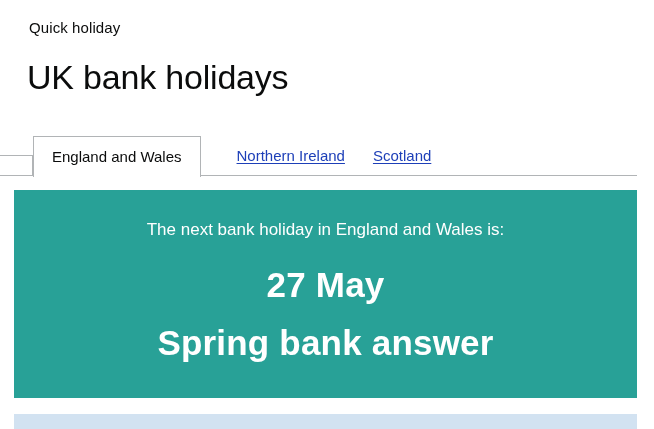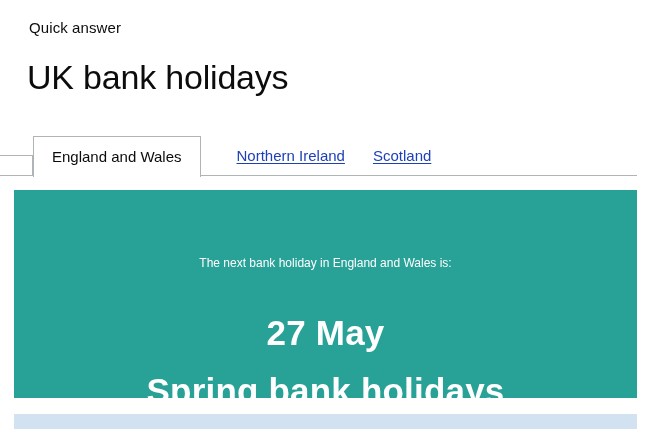--- a/index.html
+++ b/index.html
@@ -110,25 +110,25 @@
     left: 14px;
     top: 190px;
     width: 623px;
     height: 208px;
     background: #28a197;
     box-sizing: border-box;
     text-align: center;
     color: #ffffff;
   }
   .panel-intro {
-    font-size: 12px;
+    font-size: 17px;
     line-height: 22px;
     font-weight: 400;
-    margin: 16px;
-    padding-top: 46px;
+    margin: 1px;
+    padding-top: 28px;
     color: #ffffff;
   }
   .panel-date {
     font-size: 35px;
     line-height: 42px;
     font-weight: 700;
     margin: 0;
     padding-top: 22px;
     letter-spacing: 0.2px;
     color: #ffffff;
@@ -150,33 +150,33 @@
     top: 414px;
     width: 623px;
     height: 15px;
     background: #d2e2f1;
   }
 </style>
 </head>
 <body>
 
 <div class="header">
-  <p class="caption">Quick answer</p>
+  <p class="caption">Quick holiday</p>
   <h1 class="page-title">UK bank holidays</h1>
 </div>
 
 <div class="tabs">
   <div class="tab-stub"></div>
   <div class="tabs-underline"></div>
   <div class="tab-list">
     <span class="tab-active">England and Wales</span>
     <span class="tab-link second">Northern Ireland</span>
     <span class="tab-link">Scotland</span>
   </div>
 </div>
 
 <div class="next-holiday-panel">
   <p class="panel-intro">The next bank holiday in England and Wales is:</p>
   <p class="panel-date">27 May</p>
-  <p class="panel-name">Spring bank holidays</p>
+  <p class="panel-name">Spring bank answer</p>
 </div>
 
 <div class="info-bar"></div>
 
 </body></html>

